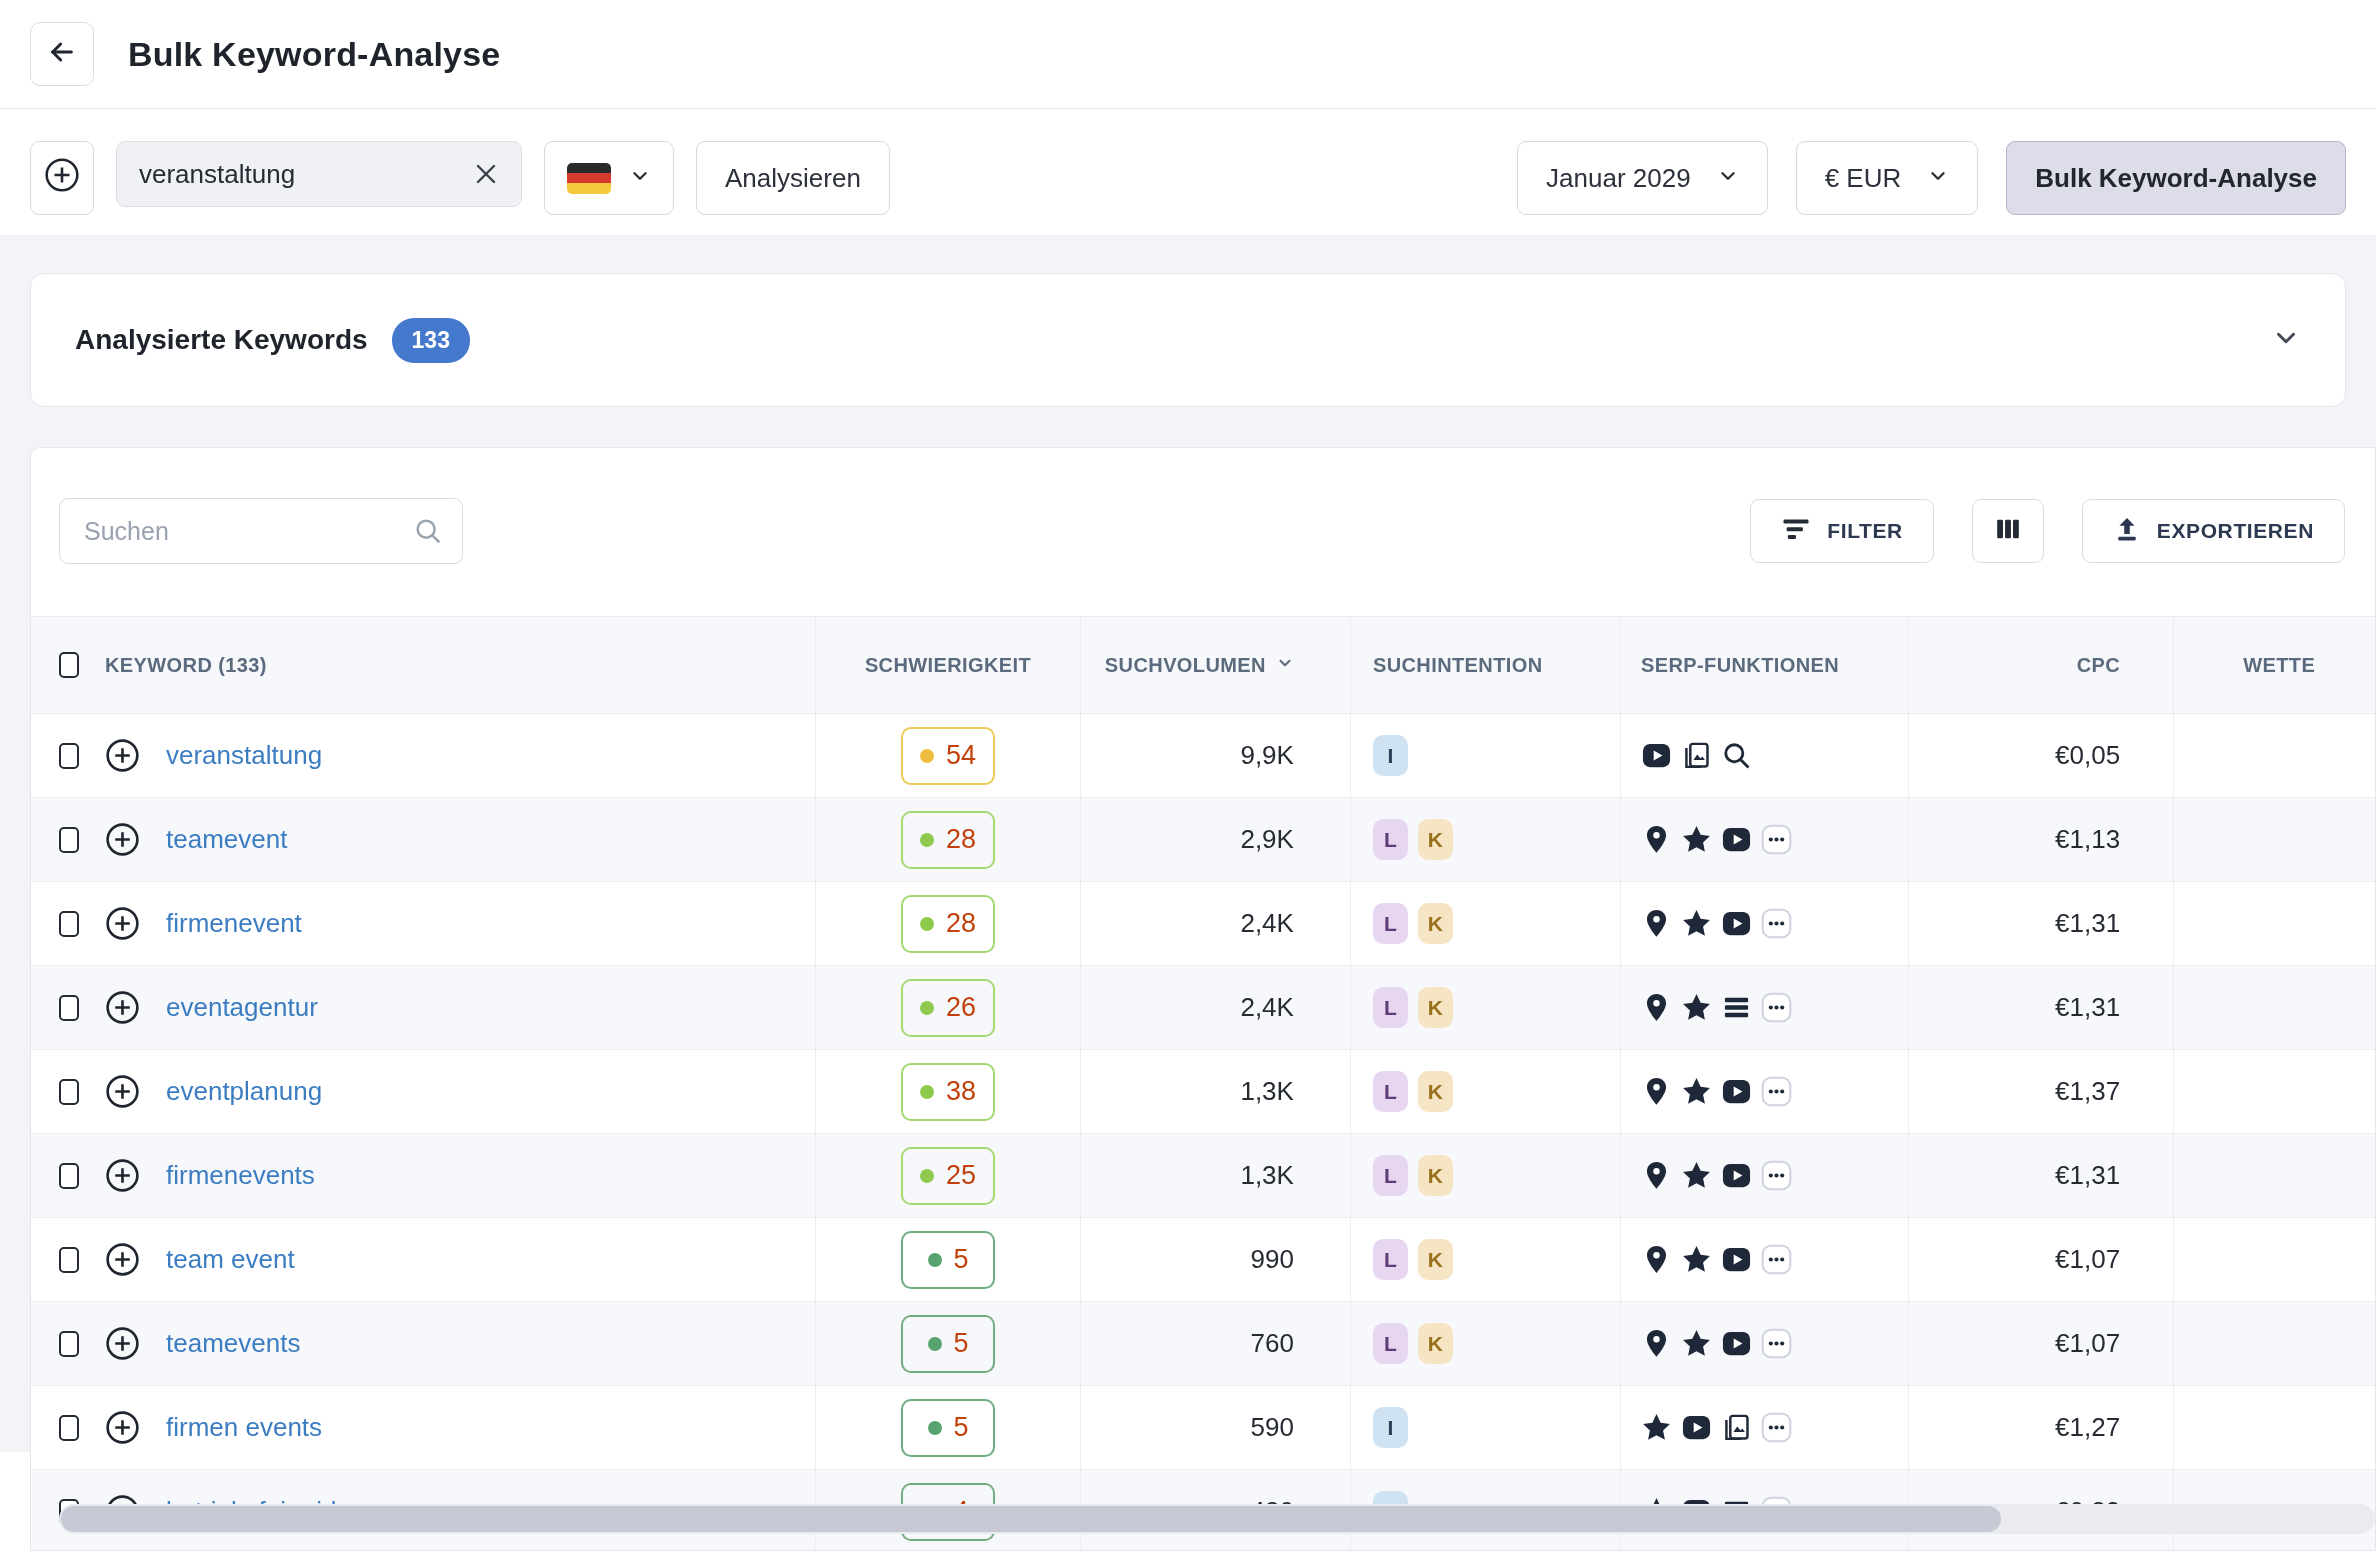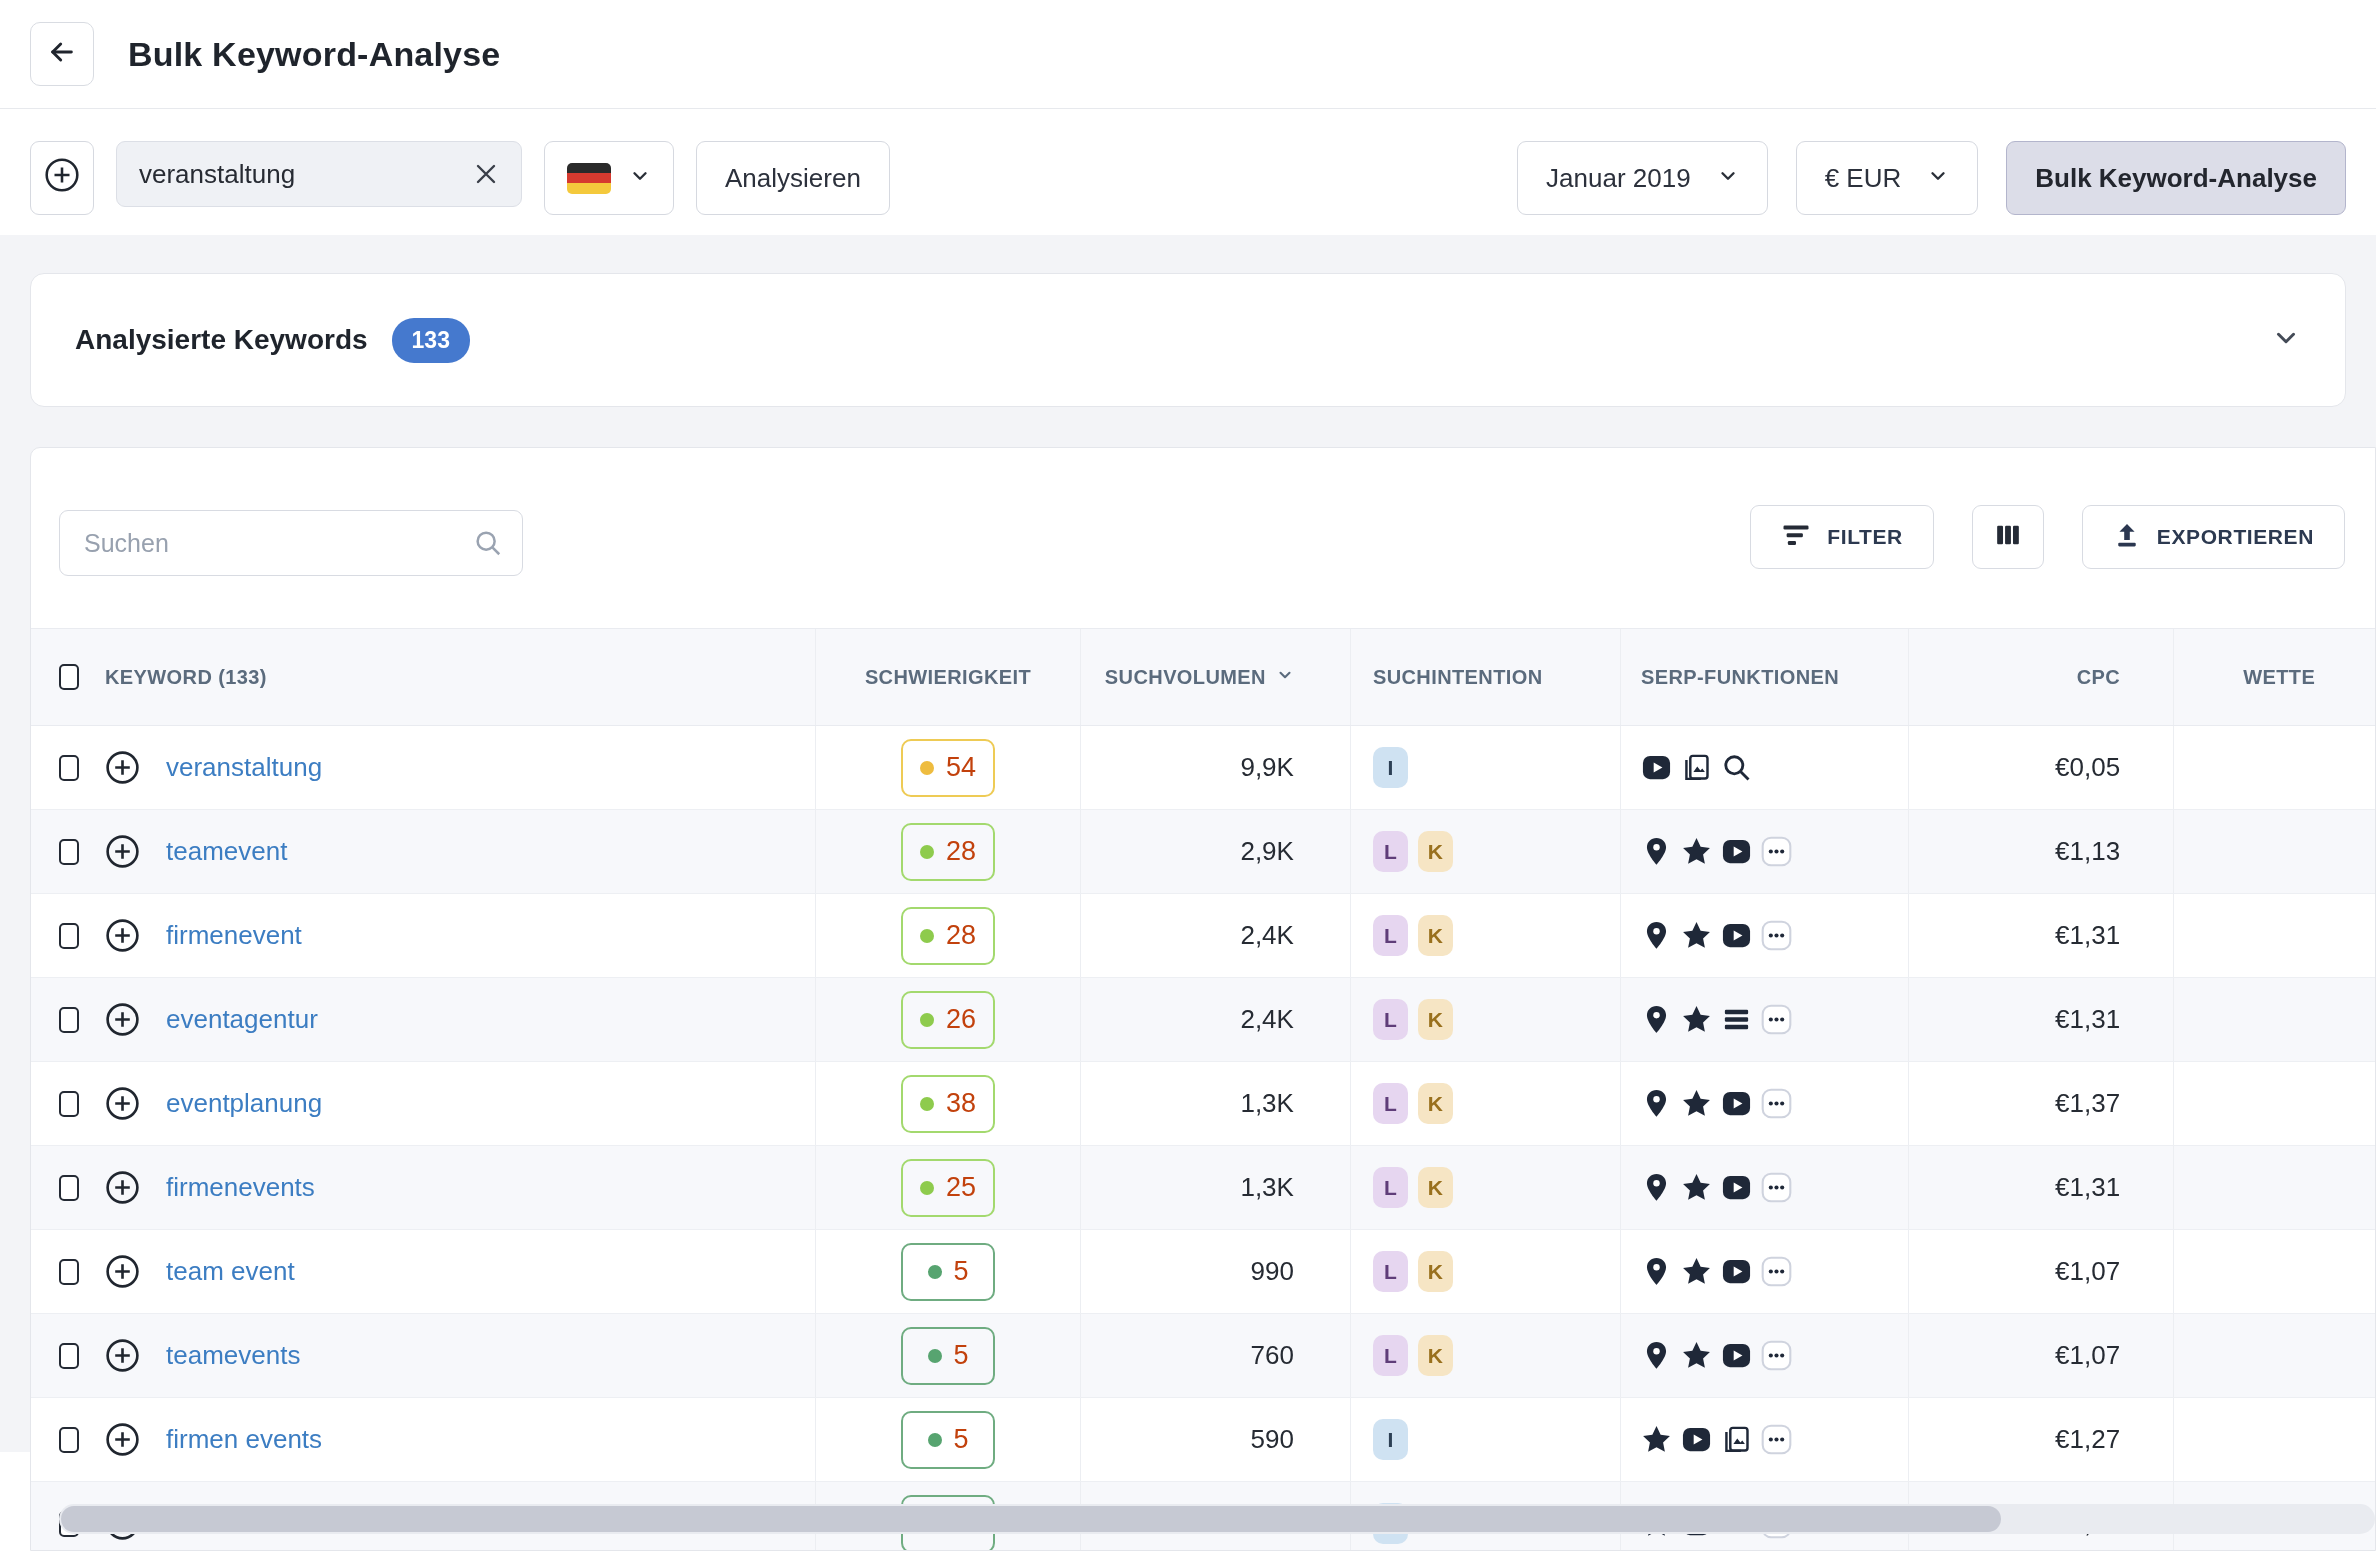--- a/index.html
+++ b/index.html
@@ -29,21 +29,21 @@
   
   .page { background:#f3f4f7; height:1217px; padding:38px 0 0 30px; }
   .card { background:#fff; border:1px solid #e4e6eb; border-radius:14px; }
   .panel { width:2316px; height:134px; display:flex; align-items:center; padding:0 44px; margin-bottom:40px; }
   .panel-title { font-size:28px; font-weight:700; color:#1f242c; }
   .count-badge { margin-left:24px; background:#4579ce; color:#fff; font-size:23px; font-weight:700; border-radius:22px; padding:9px 20px; }
   .panel-chev { margin-left:auto; cursor:pointer; }
   
   .table-card { width:2346px; height:1104px; position:relative; overflow:hidden; border-radius:10px 0 0 0; }
   .table-toolbar { display:flex; justify-content:space-between; align-items:center; padding:50px 30px 0 28px; }
-  .search-wrap { position:relative; width:464px;margin-top:12px; }
+  .search-wrap { position:relative; width:404px; }
   .search-input { width:100%; height:66px; border:1px solid #d8dbe2; border-radius:9px; font-size:25px; color:#2c313c; padding:0 64px 0 24px; font-family:"Liberation Sans", sans-serif; background:#fff; }
   .search-input::placeholder { color:#98a1af; }
   .search-ic { position:absolute; right:20px; top:18px; }
   .tt-right { display:flex; gap:38px; }
   .tool-btn { height:64px; border:1px solid #d8dbe2; border-radius:9px; background:#fff; display:flex; align-items:center; gap:16px; padding:0 30px; font-size:21px; font-weight:700; color:#2c3950; letter-spacing:0.6px; cursor:pointer; }
   .cols-btn { width:72px; justify-content:center; padding:0; }
   
   .thead { margin-top:52px; height:98px; background:#f7f8fb; border-top:1px solid #e9ebf0; border-bottom:1px solid #e9ebf0; display:flex; align-items:center; font-size:20px; font-weight:700; color:#5b6b7d; letter-spacing:0.4px; }
   .tr { height:84px; display:flex; align-items:center; font-size:26px; color:#262b33; border-bottom:1px solid #edeff3; background:#fff; }
   .tr.even { background:#f7f8fb; }
@@ -114,21 +114,21 @@
             <path d="M6 9l6 6 6-6"></path>
           </svg>
       </span>
     </div>
     <div class="btn">
       <span>Analysieren</span>
     </div>
   </div>
   <div class="tb-group right">
     <div class="btn" style="gap:26px;">
-      <span>Januar 2019</span>
+      <span>Januar 2029</span>
       <span>
         <svg width="22" height="22" viewBox="0 0 24 24" fill="none" stroke="#2a2f38" stroke-width="2.6" stroke-linecap="round" stroke-linejoin="round">
             <path d="M6 9l6 6 6-6"></path>
           </svg>
       </span>
     </div>
     <div class="btn" style="gap:26px;">
       <span>€ EUR</span>
       <span>
         <svg width="22" height="22" viewBox="0 0 24 24" fill="none" stroke="#2a2f38" stroke-width="2.6" stroke-linecap="round" stroke-linejoin="round">

